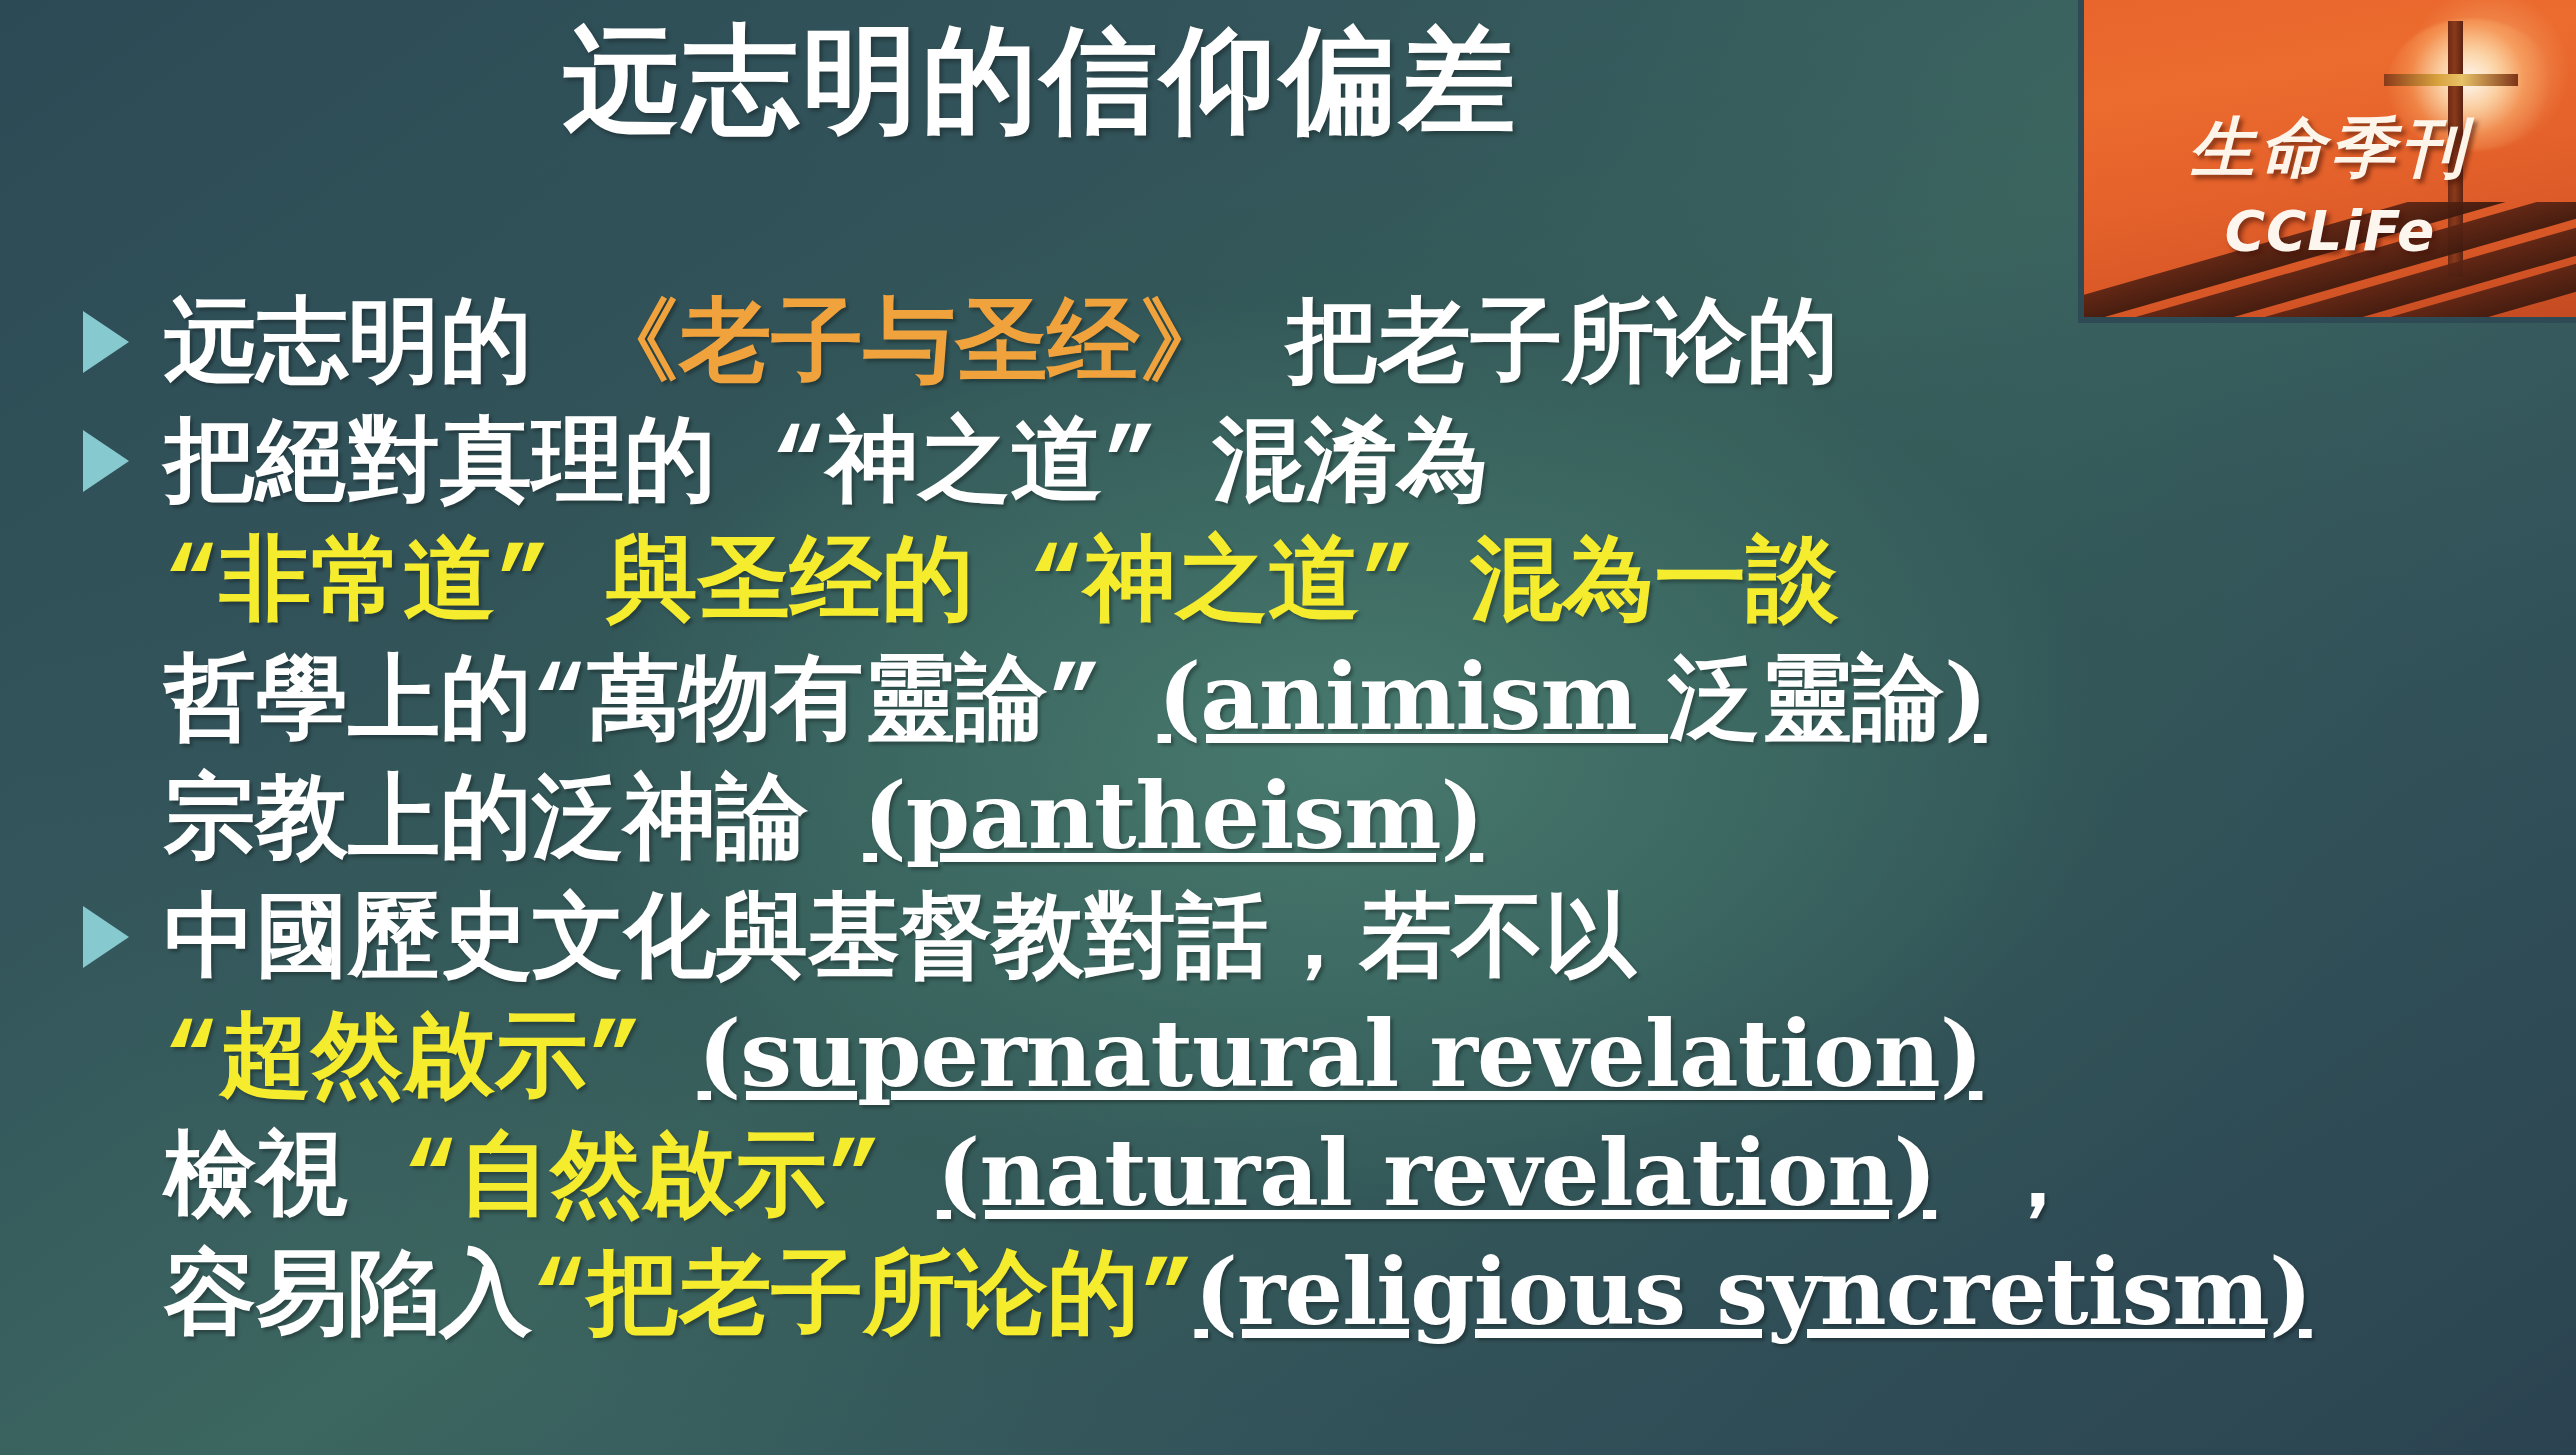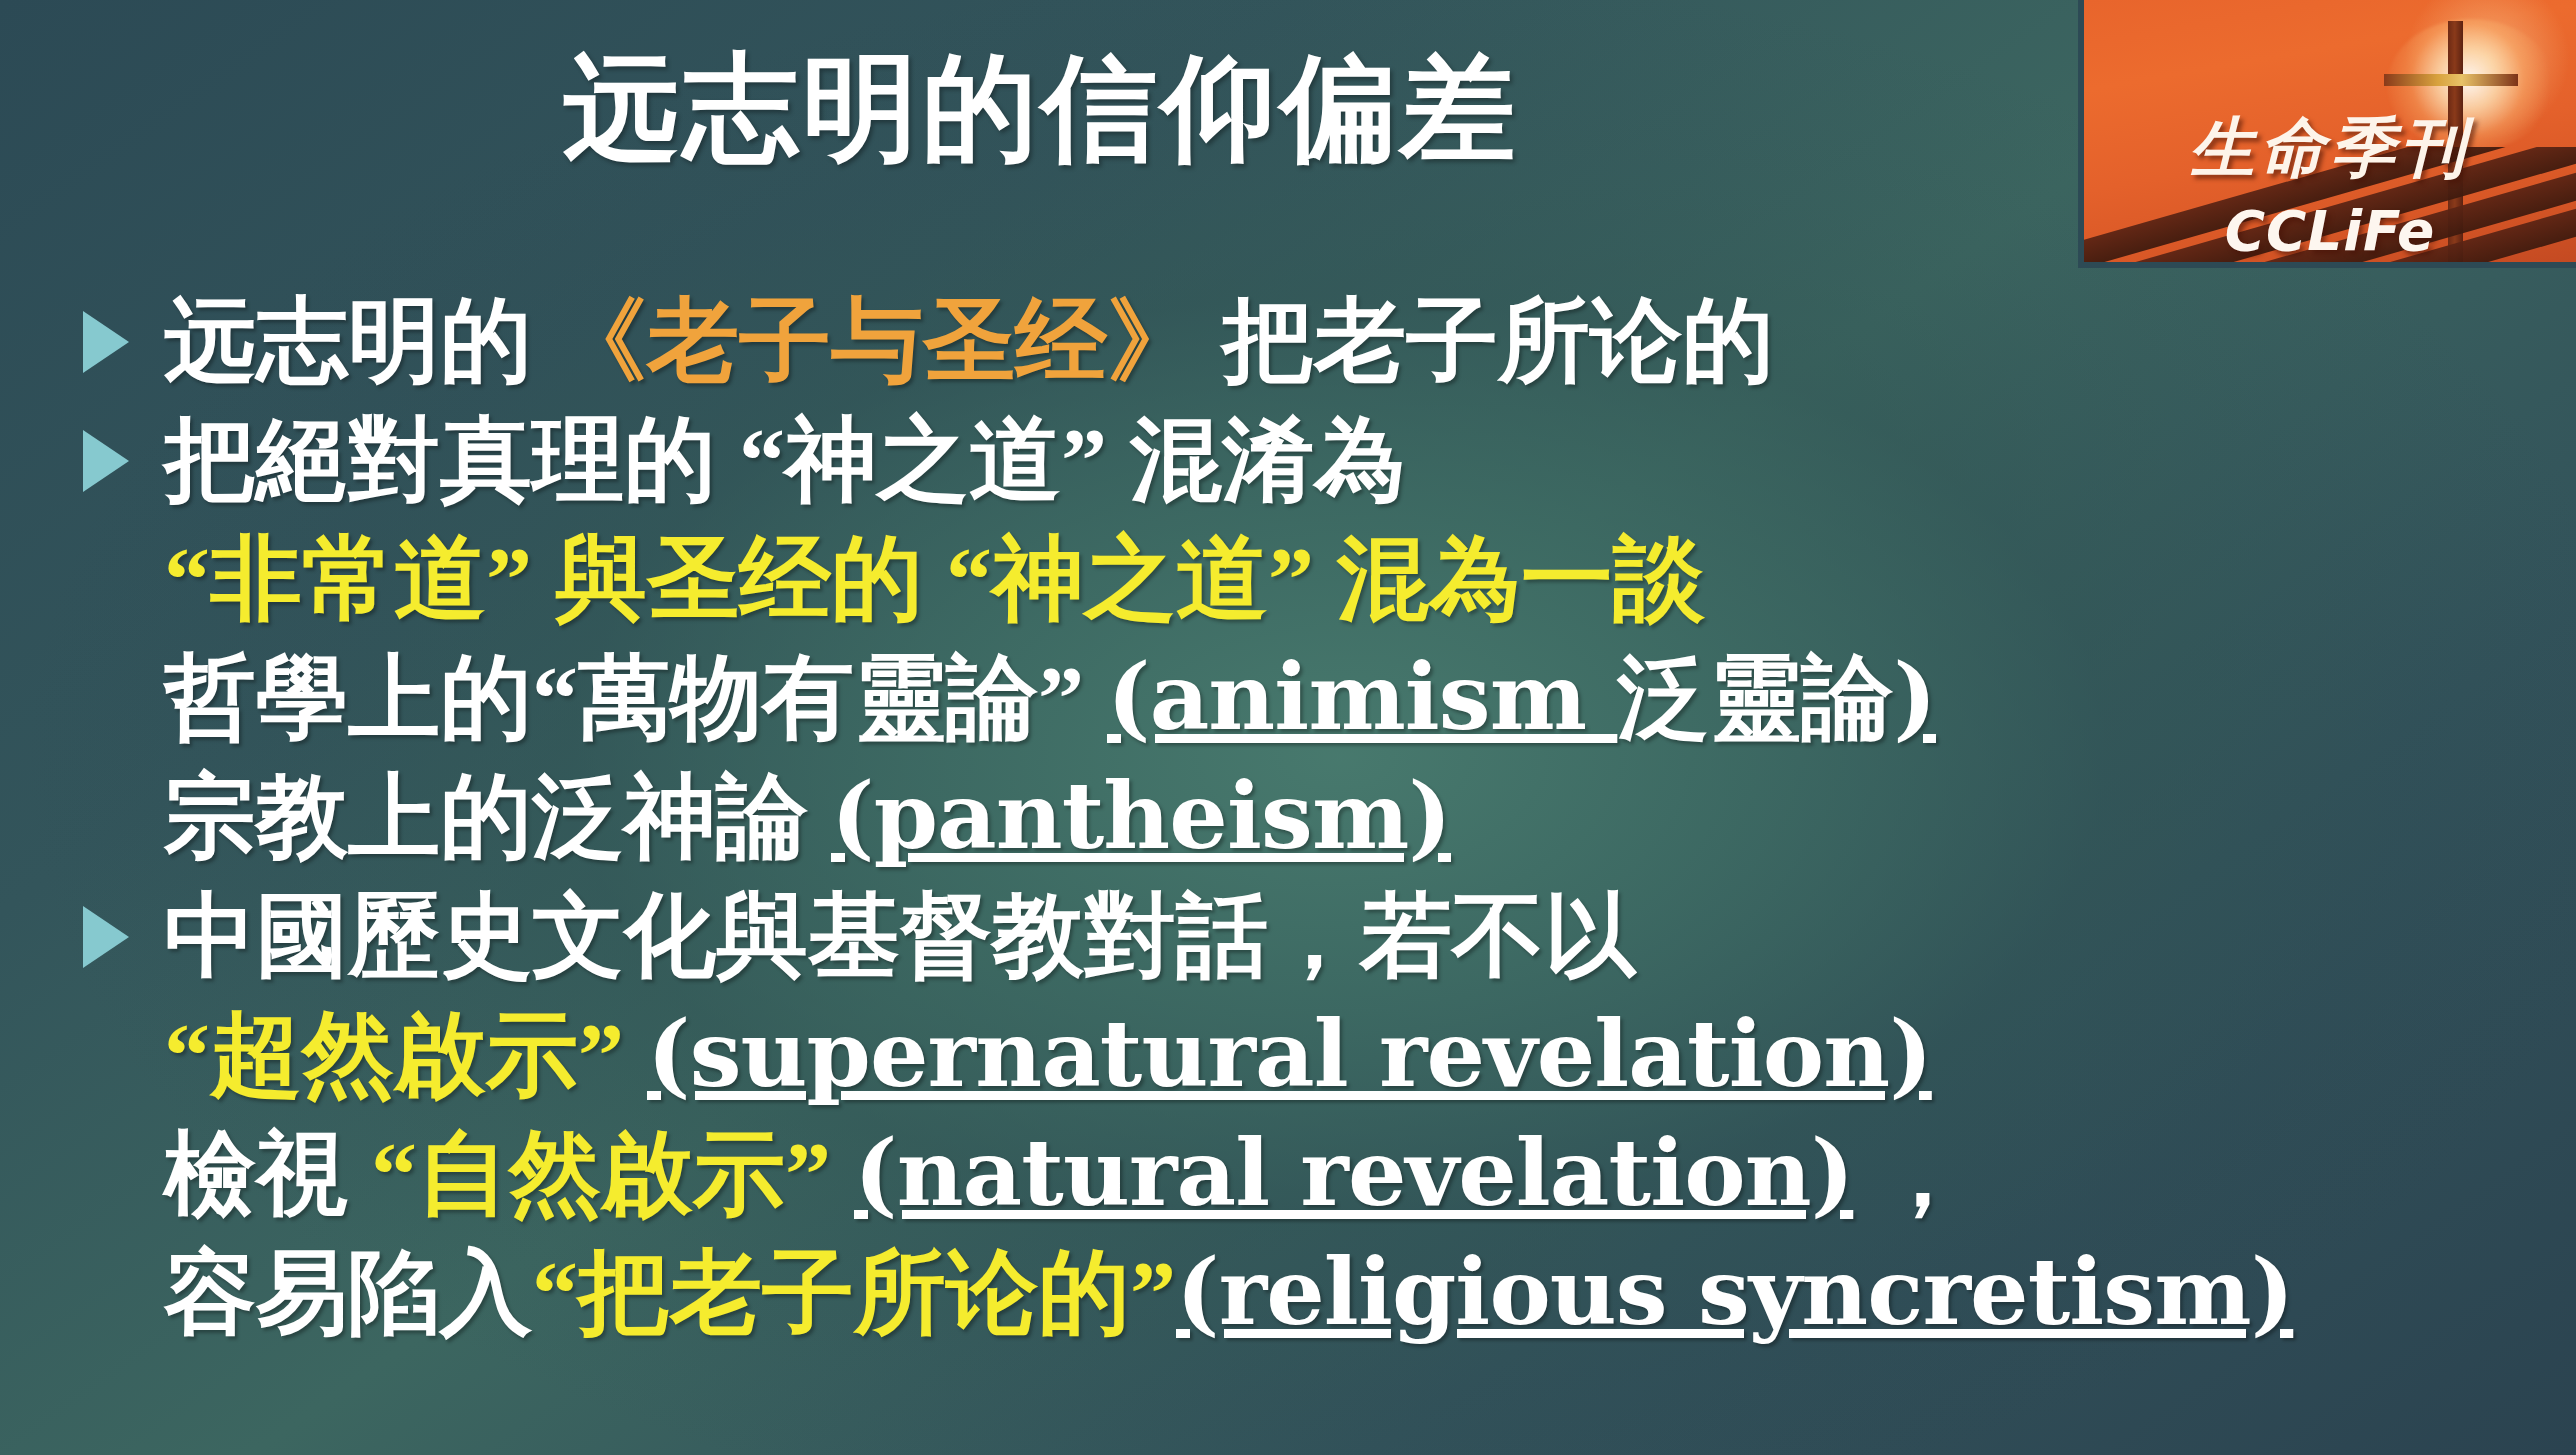--- a/index.html
+++ b/index.html
@@ -46,21 +46,21 @@
     white-space: nowrap;
     text-shadow: 2.6px 2.6px 4.4px rgba(0,0,0,0.32);
   }
 
   
   .logo {
     position: absolute;
     left: 2078px;
     top: 0px;
     width: 498px;
-    height: 268px;
+    height: 323px;
     overflow: hidden;
     border-left: 6.2px solid #2d4a55;
     border-bottom: 6.2px solid #2d4a55;
     box-sizing: border-box;
     background:
       radial-gradient(circle 132px at 82% 22%, rgba(255,215,160,0.55) 0%, rgba(243,120,60,0.0) 62%),
       linear-gradient(170deg, #e8652c 0%, #ec6b2e 26%, #e4612b 55%, #d85726 78%, #c44a22 100%);
     padding-left: 19px;
   }
   .logo-glow {
@@ -168,21 +168,21 @@
     position: absolute;
     left: 8.8px;
     top: 30px;
     width: 0;
     height: 0;
     border-top: 31px solid transparent;
     border-bottom: 31px solid transparent;
     border-left: 46px solid #86c9cf;
   }
 
-  .cjk   { font-family: Liberation Serif, serif; font-weight: 700; margin-top: 20px; }
+  .cjk   { font-family: Liberation Mono, monospace; font-weight: 700; }
   .latin { font-family: "DejaVu Serif", "Liberation Serif", serif; font-weight: 700; letter-spacing: -0.9px; text-decoration: underline; }
 
   .c-white  { color: #ffffff; }
   .c-yellow { color: #f5ec2e; }
   .c-orange { color: #f0a33c; }
 </style>
 </head>
 <body>
 
 <div class="slide">

